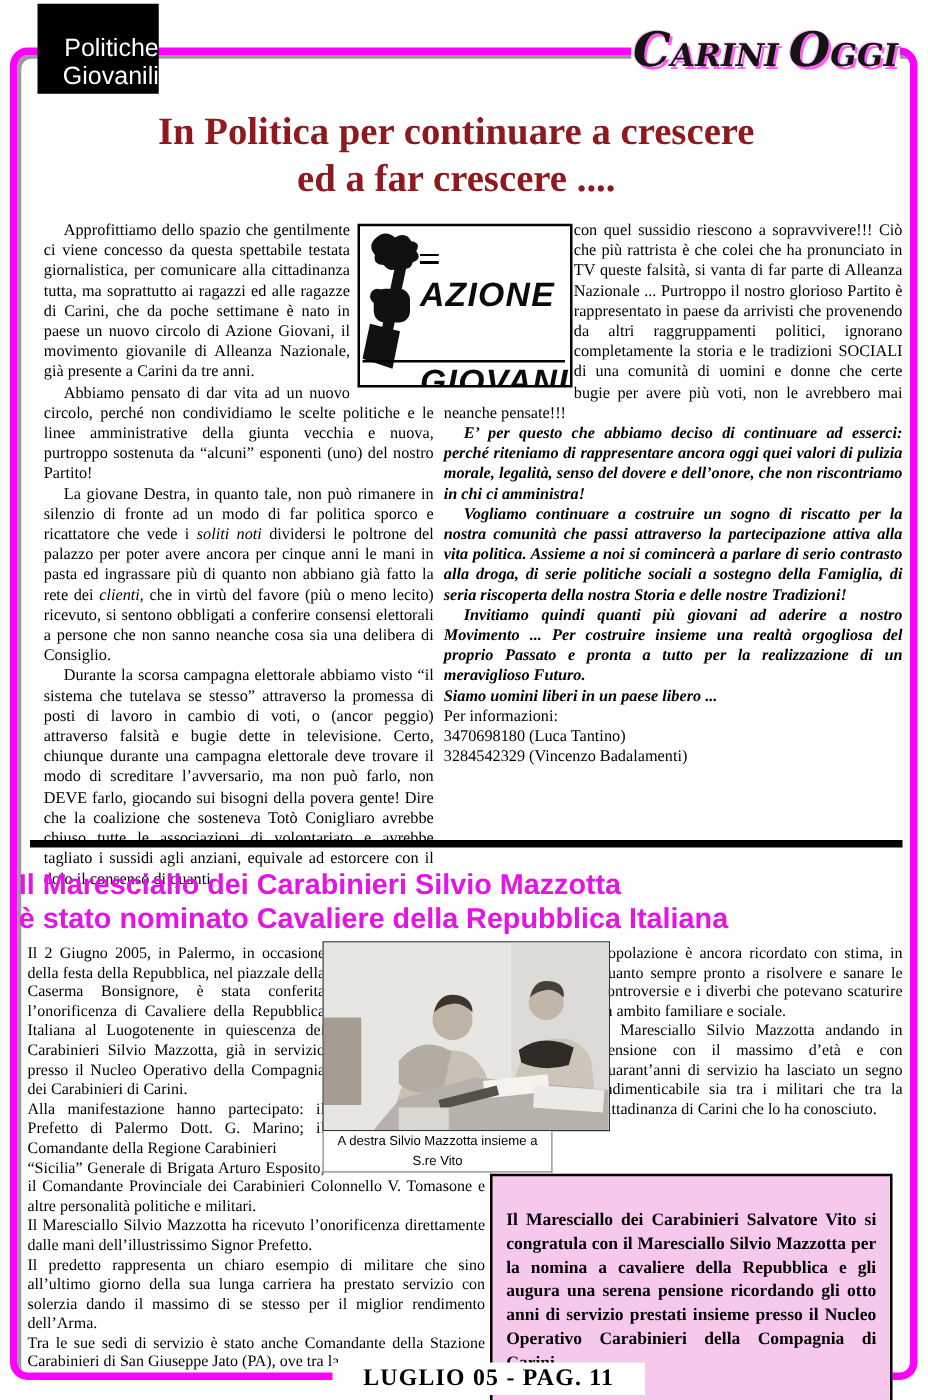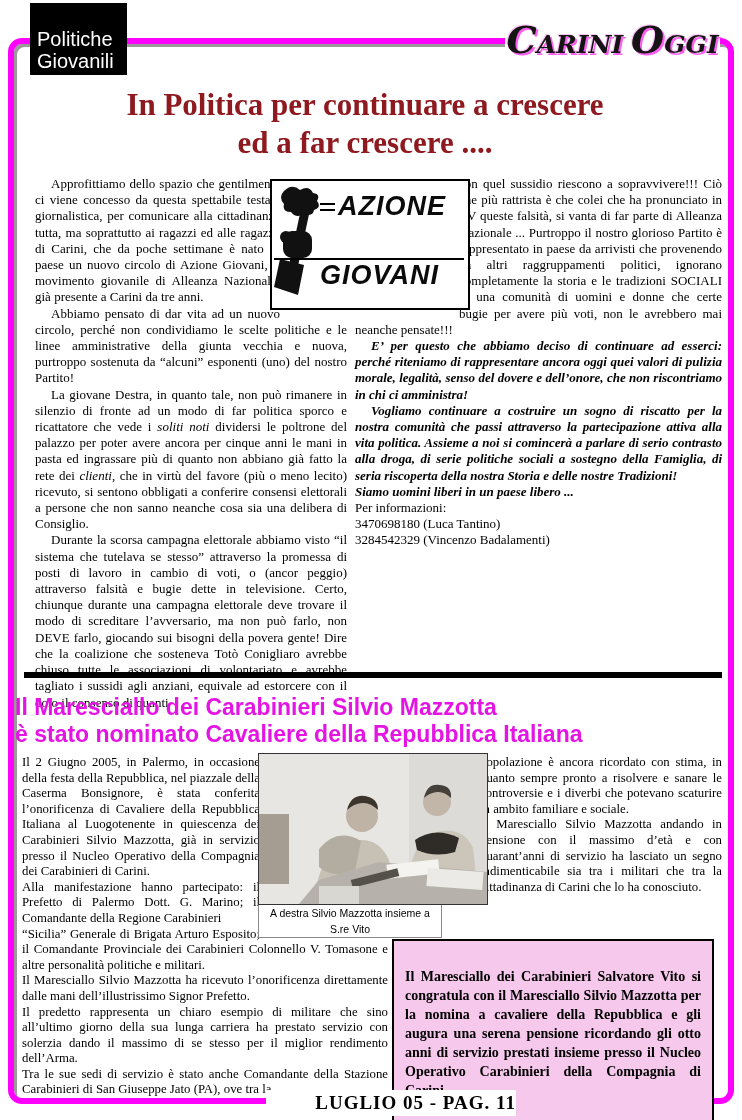--- a/index.html
+++ b/index.html
@@ -7,21 +7,21 @@
         font-family:"Liberation Serif", serif;color:#000;overflow:hidden;}
 
   
   .frame{position:absolute;left:8px;top:38px;right:8px;bottom:16px;
          border:6px solid var(--frame-magenta,#ff00ff);border-radius:14px;
          box-shadow:inset 3px 3px 0 #9a9a9a;z-index:1;}
 
   
   .section-box{position:absolute;left:30px;top:3px;width:97px;height:72px;background:#000;
                z-index:3;display:flex;flex-direction:column;justify-content:flex-end;
-               padding:0 0 3px 7px;box-sizing:border-box;}
+               padding:0 0 3px 7px;box-sizing:border-box;text-align:right;}
   .section-box div{color:#fff;font-family:"Liberation Sans",sans-serif;font-size:20px;line-height:22px;}
   .masthead{position:absolute;left:505px;top:16px;width:215px;height:46px;background:#fff;z-index:3;
             display:flex;align-items:center;justify-content:center;gap:8px;
             font-family:"DejaVu Serif",serif;font-style:italic;font-weight:bold;color:#141414;}
   .masthead span{display:inline-block;font-size:25px;text-transform:uppercase;
                  text-shadow:2px 2px 0 #ff5df2,-1px -1px 0 #ffc3f7;}
   .masthead span::first-letter{font-size:38px;}
 
   
   .a1-title{position:absolute;left:15px;top:86px;width:700px;z-index:2;text-align:center;
@@ -31,21 +31,21 @@
   .col{position:absolute;top:0;text-align:justify;}
   .col p{margin:0;text-align:justify;}
   .col-left{left:5px;width:312px;}
   .col-right{left:325px;width:367px;}
   .spacer-r{float:right;width:67px;height:142px;}
   .spacer-l{float:left;width:104px;height:142px;}
   .ind{text-indent:16px;}
   .em{font-weight:bold;font-style:italic;}
 
   
-  .logo-box{position:absolute;left:240px;top:3px;width:200px;height:131px;background:#fff;
+  .logo-box{position:absolute;left:256px;top:3px;width:172px;height:131px;background:#fff;
             border:2px solid #000;box-sizing:border-box;z-index:4;overflow:hidden;}
   .torch{position:absolute;left:2px;top:4px;width:52px;height:118px;}
   .logo-text{position:absolute;left:48px;top:10px;right:4px;
              font-family:"Liberation Sans",sans-serif;font-weight:900;font-style:italic;color:#0b0b0b;}
   .speedlines{display:inline-block;width:15px;height:12px;margin-right:3px;
               background:repeating-linear-gradient(#000 0 2px,transparent 2px 6px);}
   .logo-azione{font-size:27px;line-height:30px;letter-spacing:1px;}
   .logo-giovani{font-size:27px;line-height:30px;letter-spacing:1px;
                 border-top:2px solid #000;margin-left:-46px;padding-left:46px;margin-top:37px;}
   .logo-carini{font-size:13px;font-weight:bold;font-style:normal;letter-spacing:9px;
@@ -68,21 +68,21 @@
   .photo{display:block;border:1px solid #333;}
   .caption{border:1px solid #8a8a8a;border-top:none;font-family:"Liberation Sans",sans-serif;
            font-size:10.5px;line-height:16px;text-align:center;background:#fff;}
 
   .pink-box{position:absolute;left:372px;top:186px;width:322px;min-height:150px;z-index:4;
             background:var(--pink-box-bg,#f5c8ec);border:2px solid #000;
             padding:26px 11px;box-sizing:border-box;}
   .pink-box p{margin:0;font-weight:bold;font-size:14px;line-height:19px;text-align:justify;}
 
   .footer{position:absolute;left:266px;top:1090px;width:250px;height:26px;background:#fff;z-index:5;
-          text-align:right;font-weight:bold;font-size:19px;letter-spacing:1px;line-height:26px;}
+          text-align:center;font-weight:bold;font-size:19px;letter-spacing:1px;line-height:26px;}
 </style>
 </head>
 <body>
 
 <div class="page">
   <div class="frame"></div>
 
   <div class="section-box">
     <div>Politiche</div>
     <div>Giovanili</div>
@@ -121,20 +121,21 @@
       <p class="ind">Abbiamo pensato di dar vita ad un nuovo circolo, perché non condividiamo le scelte politiche e le linee amministrative della giunta vecchia e nuova, purtroppo sostenuta da “alcuni” esponenti (uno) del nostro Partito!</p>
       <p class="ind"><span>La giovane Destra, in quanto tale, non può rimanere in silenzio di fronte ad un modo di far politica sporco e ricattatore che vede i </span><i>soliti noti</i><span> dividersi le poltrone del palazzo per poter avere ancora per cinque anni le mani in pasta ed ingrassare più di quanto non abbiano già fatto la rete dei </span><i>clienti</i><span>, che in virtù del favore (più o meno lecito) ricevuto, si sentono obbligati a conferire consensi elettorali a persone che non sanno neanche cosa sia una delibera di Consiglio.</span></p>
       <p class="ind">Durante la scorsa campagna elettorale abbiamo visto “il sistema che tutelava se stesso” attraverso la promessa di posti di lavoro in cambio di voti, o (ancor peggio) attraverso falsità e bugie dette in televisione. Certo, chiunque durante una campagna elettorale deve trovare il modo di screditare l’avversario, ma non può farlo, non DEVE farlo, giocando sui bisogni della povera gente! Dire che la coalizione che sosteneva Totò Conigliaro avrebbe chiuso tutte le associazioni di volontariato e avrebbe tagliato i sussidi agli anziani, equivale ad estorcere con il dolo il consenso di quanti</p>
     </div>
 
     <div class="col col-right">
       <div class="spacer-l" aria-hidden="true"></div>
       <p>con quel sussidio riescono a sopravvivere!!! Ciò che più rattrista è che colei che ha pronunciato in TV queste falsità, si vanta di far parte di Alleanza Nazionale ... Purtroppo il nostro glorioso Partito è rappresentato in paese da arrivisti che provenendo da altri raggruppamenti politici, ignorano completamente la storia e le tradizioni SOCIALI di una comunità di uomini e donne che certe bugie per avere più voti, non le avrebbero mai neanche pensate!!!</p>
       <p class="em ind">E’ per questo che abbiamo deciso di continuare ad esserci: perché riteniamo di rappresentare ancora oggi quei valori di pulizia morale, legalità, senso del dovere e dell’onore, che non riscontriamo in chi ci amministra!</p>
       <p class="em ind">Vogliamo continuare a costruire un sogno di riscatto per la nostra comunità che passi attraverso la partecipazione attiva alla vita politica. Assieme a noi si comincerà a parlare di serio contrasto alla droga, di serie politiche sociali a sostegno della Famiglia, di seria riscoperta della nostra Storia e delle nostre Tradizioni!</p>
+      <p class="em ind">Invitiamo quindi quanti più giovani ad aderire a nostro Movimento ... Per costruire insieme una realtà orgogliosa del proprio Passato e pronta a tutto per la realizzazione di un meraviglioso Futuro.</p>
       <p class="em">Siamo uomini liberi in un paese libero ...</p>
       <p>Per informazioni:</p>
       <p>3470698180 (Luca Tantino)</p>
       <p>3284542329 (Vincenzo Badalamenti)</p>
     </div>
   </section>
 
   <div class="divider"></div>
 
   <h2 class="a2-title">

